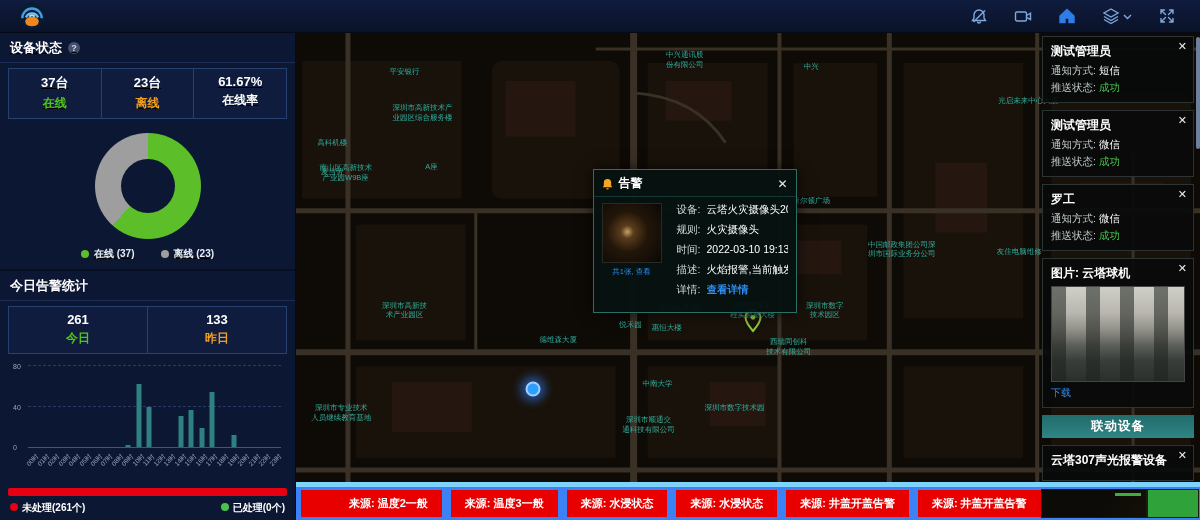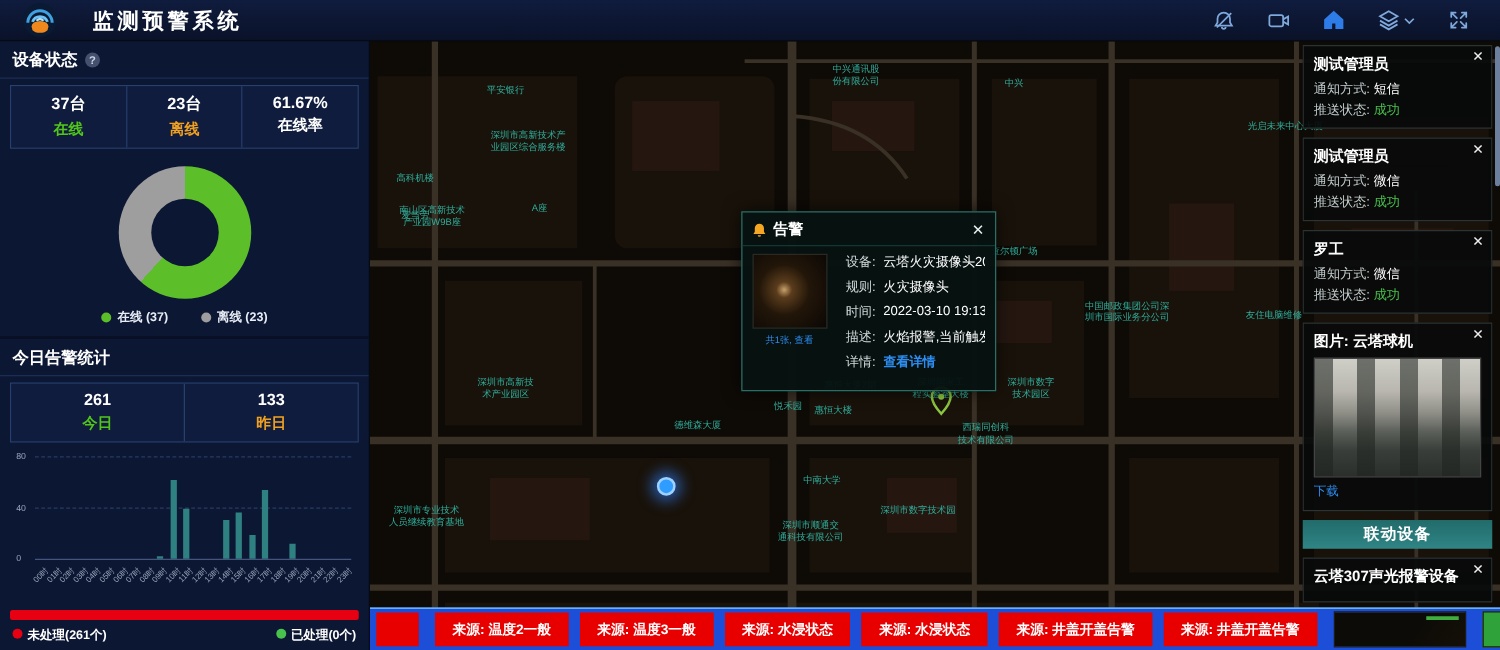--- a/index.html
+++ b/index.html
@@ -17,21 +17,21 @@
   .hicon.active svg{fill:#2e7ce8;stroke:#2e7ce8;}
   .layers-wrap{display:flex;align-items:center;gap:3px;}
 
   
   .main{flex:1;display:flex;min-height:0;}
 
   
   .left-panel{width:295px;flex:0 0 295px;background:#0c1733;border-right:1px solid #050a16;
     display:flex;flex-direction:column;overflow:hidden;}
   .section{border-top:2px solid #080f22;}
-  .section:first-child{border-top:none;}
+  .section:first-child{border-top:none;text-decoration:underline;}
   .section-header{display:flex;align-items:center;gap:6px;padding:6px 10px 5px;
     color:#fff;font-size:13px;font-weight:bold;border-bottom:1px solid #1d2c55;}
   .info-icon{width:12px;height:12px;border-radius:50%;background:#44506e;color:#cdd6e6;
     font-size:9px;display:flex;align-items:center;justify-content:center;font-weight:bold;}
   .stat-row{display:flex;margin:5px 8px 4px;border:1px solid #26406f;}
   .stat-cell{flex:1;text-align:center;padding:5px 0 6px;border-right:1px solid #26406f;
     background:rgba(18,32,70,.55);}
   .stat-cell:last-child{border-right:none;}
   .stat-value{color:#fff;font-size:13px;font-weight:bold;}
   .stat-label{font-size:12px;font-weight:bold;margin-top:3px;}
@@ -97,22 +97,22 @@
     font-weight:bold;font-size:12.5px;padding:3px 0;letter-spacing:1px;flex:0 0 auto;}
   .camera-img{height:94px;margin-top:2px;border:1px solid #444;
     background:
      repeating-linear-gradient(90deg,rgba(30,34,30,.55) 0 14px,rgba(0,0,0,0) 14px 34px),
      linear-gradient(180deg,#cfcfc8 0%,#b8b6ae 28%,#8f8f88 46%,#5c605a 62%,#3a3e3a 78%,#2b2f2b 100%);}
   .download-link{color:#2d8cf0;font-size:10px;margin-top:4px;display:inline-block;}
   .scrollbar-thumb{position:absolute;right:0;top:4px;width:4px;height:112px;border-radius:2px;
     background:#6d7f9f;z-index:6;}
 
   
-  .ticker{position:absolute;left:0;right:0;bottom:0;height:33px;background:#1d4ed8;
-    border-top:1px solid #7dd3fc;display:flex;align-items:center;gap:13px;padding:0 5px;z-index:5;}
+  .ticker{position:absolute;left:0;right:0;bottom:0;height:33px;background:#3b82f6;
+    border-top:5px solid #7dd3fc;display:flex;align-items:center;gap:0;padding:0 5px;z-index:5;}
   .ticker-box{background:#e80000;color:#fff;font-weight:bold;font-size:11px;height:27px;
     display:flex;align-items:center;padding:0 14px;white-space:nowrap;flex:0 0 auto;}
   .ticker-box.small{min-width:34px;padding:0;}
   .ticker-items{display:flex;gap:9px;flex:0 0 auto;}
   .ticker-thumb{height:27px;width:104px;flex:0 0 auto;border:1px solid #1c1c14;
     background:linear-gradient(120deg,#0d0b07 60%,#141008 100%);position:relative;}
   .ticker-thumb::after{content:"";position:absolute;top:3px;right:5px;width:26px;height:3px;background:#3fae3f;}
   .ticker-thumb.green{width:50px;background:#2fa33a;}
   .ticker-thumb.green::after{display:none;}
 </style>
@@ -124,21 +124,20 @@
   <div class="header">
     <div class="logo">
       <svg width="30" height="30" viewBox="0 0 40 40">
         <circle cx="20" cy="20" r="18" fill="#0a1a33"></circle>
         <path d="M7 23 A13 13 0 0 1 33 23" stroke="#3f9fe0" stroke-width="3.2" fill="none"></path>
         <path d="M12 22 A8.5 8.5 0 0 1 28 22" stroke="#6fc2f5" stroke-width="3" fill="none"></path>
         <path d="M16.5 21 A4 4 0 0 1 23.5 21" stroke="#a8e0ff" stroke-width="2.8" fill="none"></path>
         <path d="M11 27 A9 6 0 0 1 29 27 L28 31 A9 5 0 0 1 12 31 Z" fill="#f0881e"></path>
       </svg>
     </div>
-    <div class="app-title">监测预警系统</div>
     <div class="header-icons">
       <span class="hicon">
         <svg viewBox="0 0 18 18">
             <path d="M9 3a5 5 0 0 1 5 5v3l1.5 2.5h-13L4 11V8a5 5 0 0 1 5-5z"></path>
             <path d="M7.5 14.5a1.5 1.5 0 0 0 3 0"></path>
             <line x1="3.5" y1="15" x2="15" y2="3.5"></line>
           </svg>
       </span>
       <span class="hicon">
         <svg viewBox="0 0 18 18">

